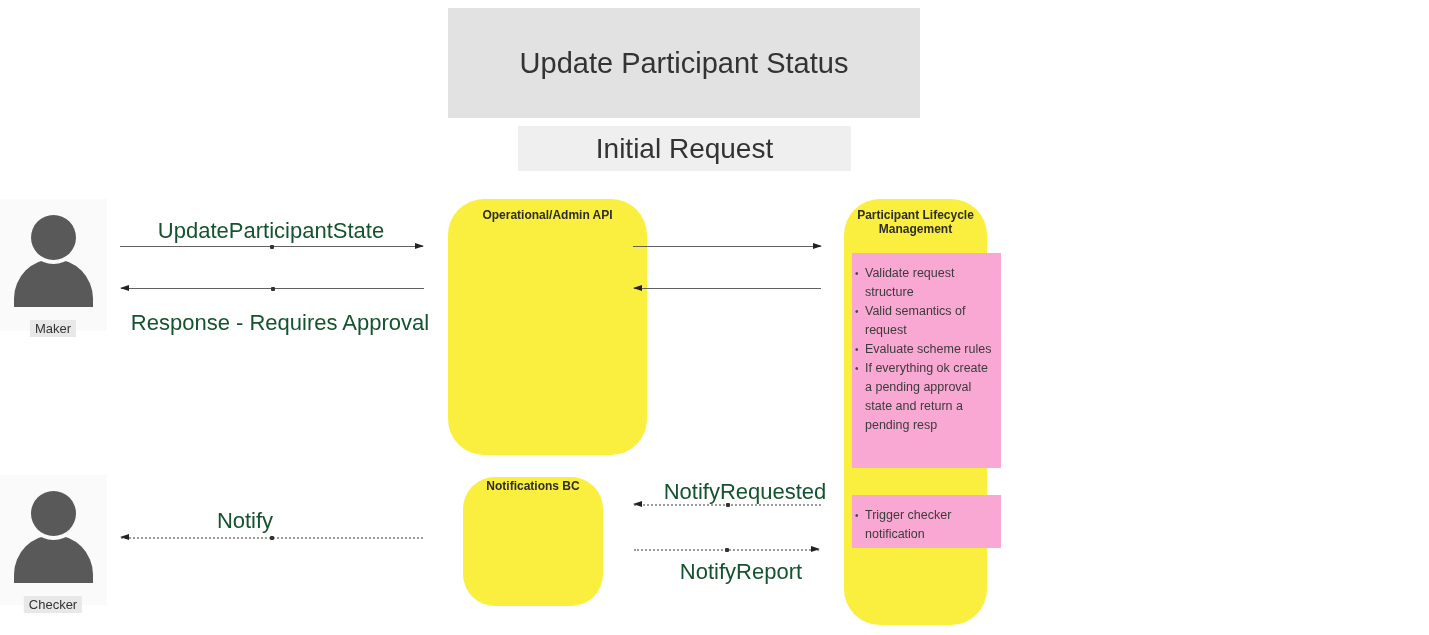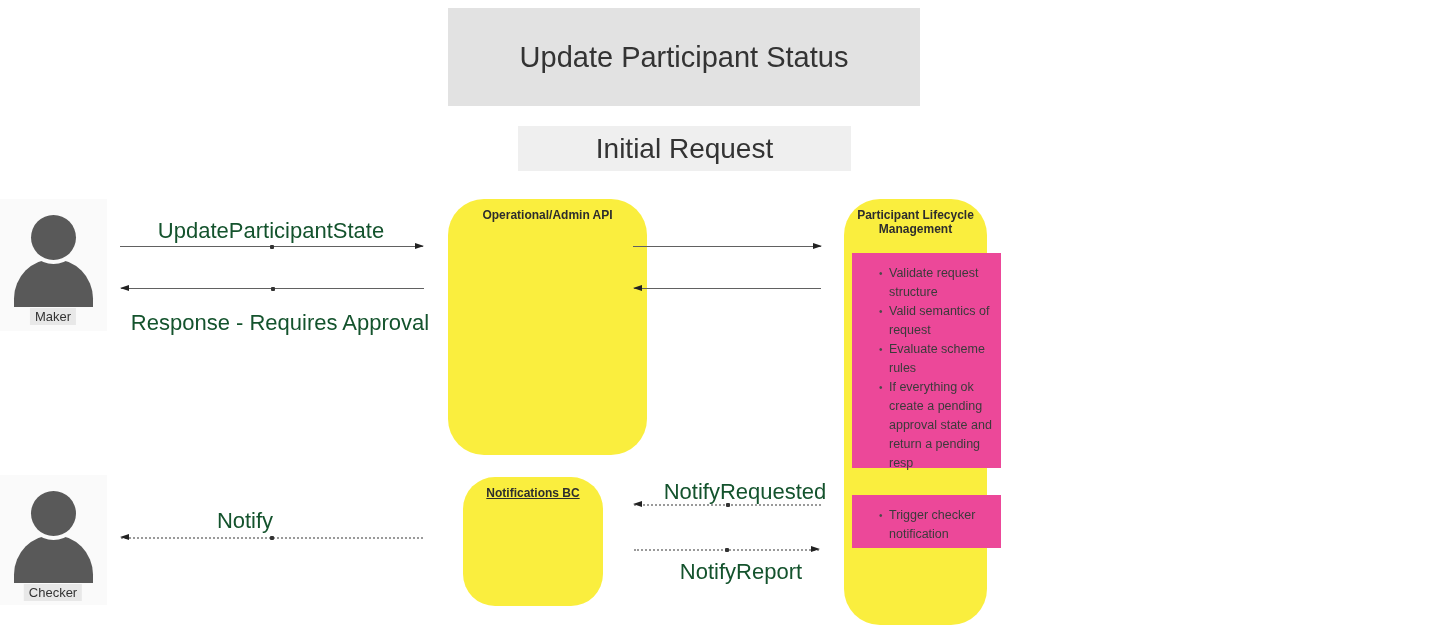--- a/index.html
+++ b/index.html
@@ -8,21 +8,21 @@
     width:1429px;height:635px;
     background:#ffffff;
     font-family:"Liberation Sans", sans-serif;
     color:#2e2e2e;
     overflow:hidden;
   }
   .abs{position:absolute;}
 
   
   .title-bar{
-    left:448px;top:8px;width:472px;height:98px;
+    left:448px;top:8px;width:472px;height:110px;
     background:#e2e2e2;
     display:flex;align-items:center;justify-content:center;
     font-size:29px;color:#333333;
   }
   .subtitle-bar{
     left:518px;top:126px;width:333px;height:45px;
     background:#efefef;
     display:flex;align-items:center;justify-content:center;
     font-size:28px;color:#333333;
   }
@@ -34,41 +34,41 @@
   .person-head{
     position:absolute;left:31px;top:16px;width:45px;height:45px;
     border-radius:50%;background:#595959;
     box-shadow:0 0 0 4px #fafafa;z-index:2;
   }
   .person-body{
     position:absolute;left:14px;top:60px;width:79px;height:48px;
     border-radius:40px 40px 0 0;background:#595959;z-index:1;
   }
   .actor-label{
-    position:absolute;left:53px;top:109px;transform:translateX(-50%);
+    position:absolute;left:53px;top:121px;transform:translateX(-50%);
     background:#e8e8e8;color:#333333;
     font-size:13px;padding:1px 5px;white-space:nowrap;z-index:3;
   }
 
   
   .ybox{background:#FAEE3E;border-radius:36px;}
   .box-op{left:448px;top:199px;width:199px;height:256px;}
   .box-plm{left:844px;top:199px;width:143px;height:426px;}
   .box-nbc{left:463px;top:477px;width:140px;height:129px;border-radius:32px;}
   .ybox-header{
     padding:10px 12px 0 12px;
     text-align:center;font-weight:bold;font-size:12px;line-height:13.5px;
     color:#2d2d2d;
   }
-  .box-nbc .ybox-header{padding-top:10px;text-decoration:underline;}
+  .box-nbc .ybox-header{padding-top:3px;}
 
   
   .gray-panel{
-    position:absolute;left:8px;width:149px;background:#ec4899;
-    box-sizing:border-box;padding:11px 7px 6px 24px;
+    position:absolute;left:8px;width:149px;background:#f9a8d4;
+    box-sizing:border-box;padding:11px 7px 6px 0;
   }
   .panel-1{top:54px;height:215px;}
   .panel-2{top:296px;height:53px;}
   .bullet-list{margin:0;padding:0;list-style:none;
     font-size:12.5px;line-height:19px;color:#3b3b3b;}
   .bullet-list li{position:relative;padding-left:13px;}
   .bullet-list li::before{
     content:"•";position:absolute;left:3px;top:0;
     font-size:10px;color:#4a4a4a;
   }

